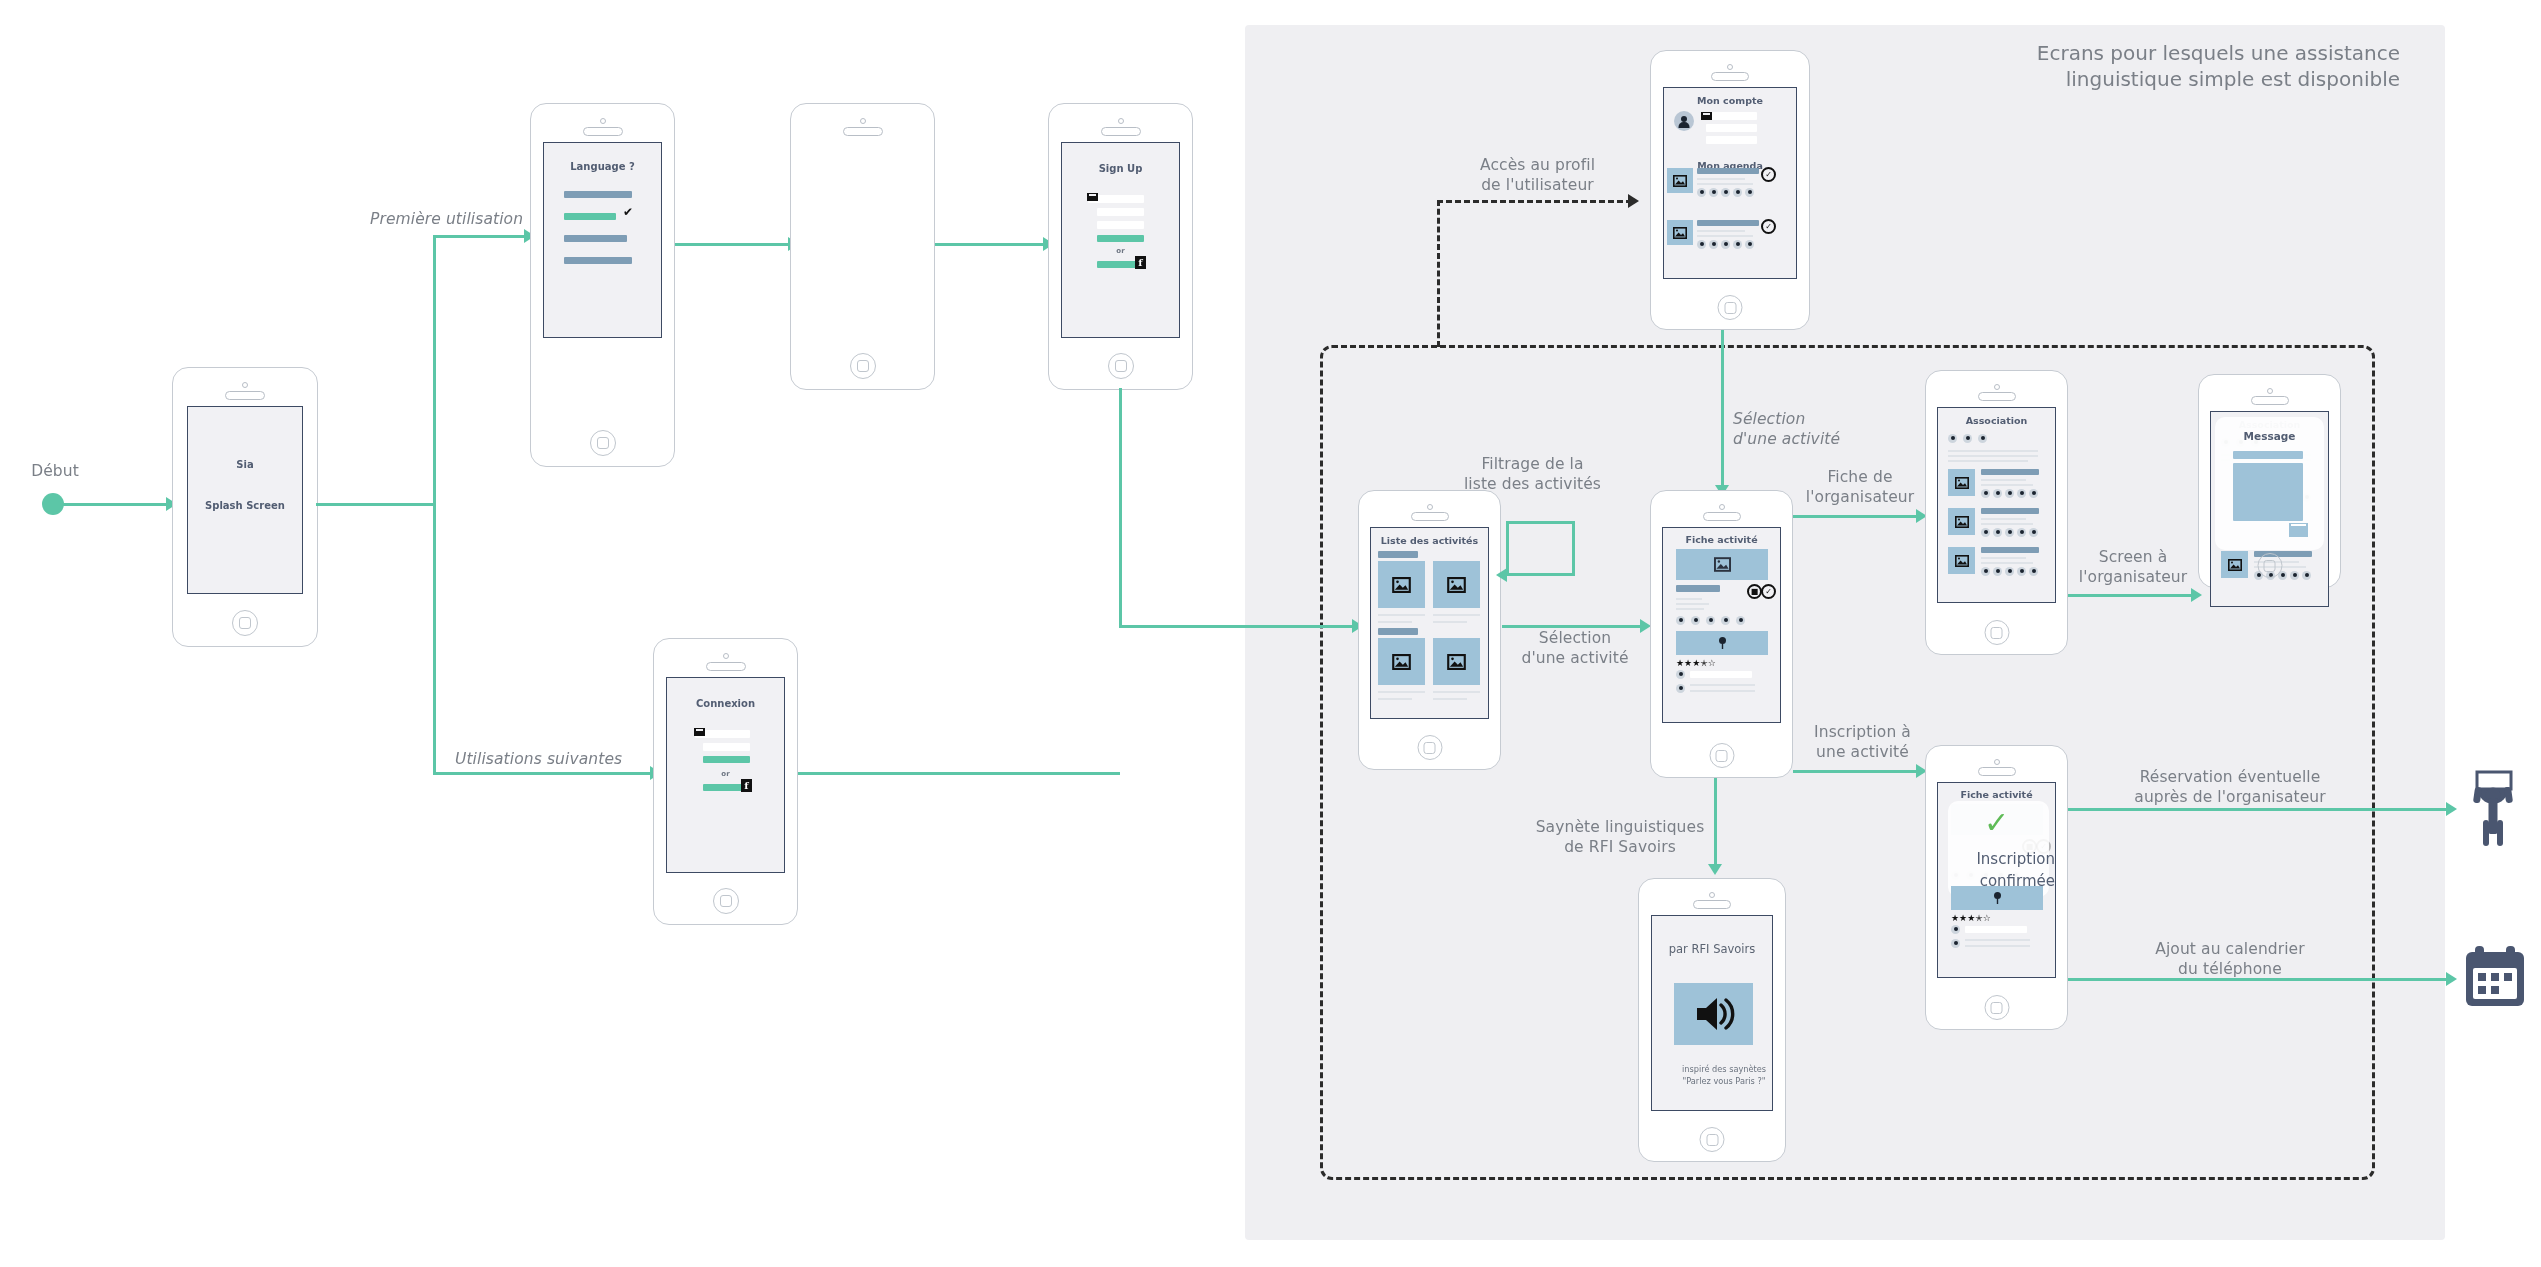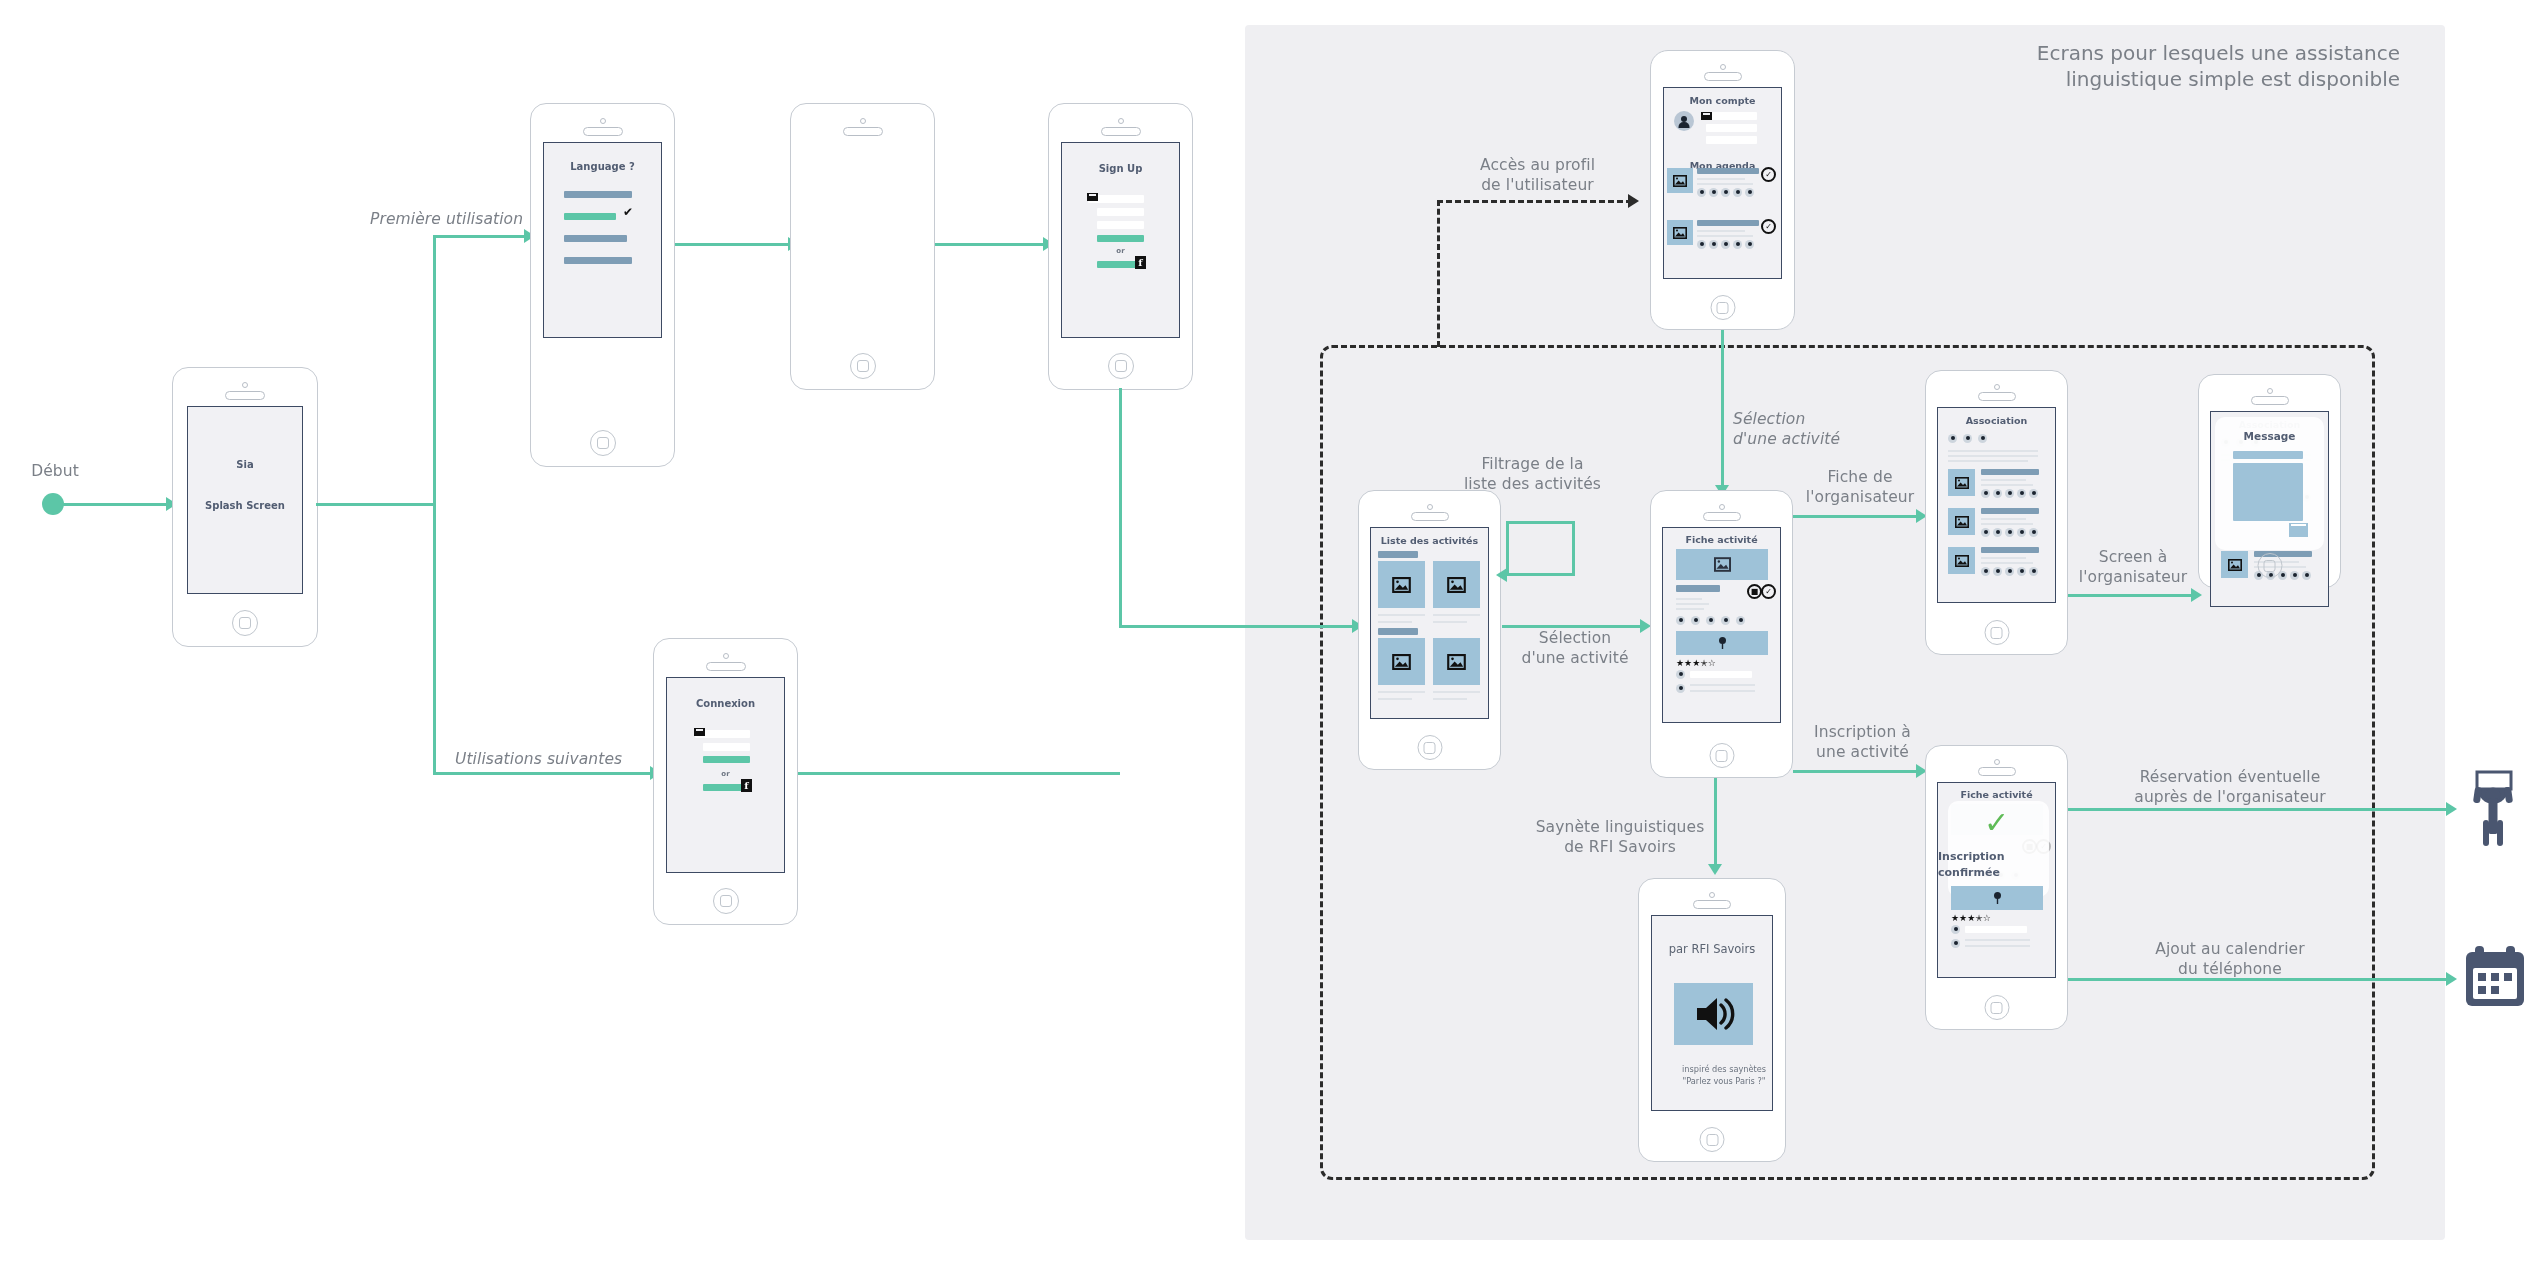--- a/index.html
+++ b/index.html
@@ -164,21 +164,21 @@
       <div class="bar b-grn" style="left:36px;top:106px;width:47px;height:7px;"></div>
       <div class="fb" style="left:74px;top:101px;width:11px;height:13px;font-size:10px;">f</div>
     </div>
     <div class="home" style="bottom:10px;width:24px;height:24px;">
       <i style="width:10px;height:10px;"></i>
     </div>
   </div>
 
   <div class="line-h" style="left:798px;top:772px;width:322px;"></div>
 
-  <div class="phone" style="left:1650px;top:50px;width:145px;height:280px;border-radius:18px;">
+  <div class="phone" style="left:1650px;top:50px;width:160px;height:280px;">
     <div class="cam" style="top:13px;"></div>
     <div class="spk" style="top:21px;width:36px;height:7px;"></div>
     <div class="screen" style="left:12px;top:36px;right:12px;height:192px;">
       <div class="sc-title" style="font-size:9.5px;margin-top:7px;">Mon compte</div>
 
       <div style="position:absolute;left:10px;top:23px;width:20px;height:20px;border-radius:50%;background:#b9c6d4;display:flex;align-items:center;justify-content:center;">
         <span style="display:block;width:6px;height:6px;border-radius:50%;background:#1b2430;position:relative;top:-2px;"></span>
         <span style="position:absolute;bottom:3px;left:50%;transform:translateX(-50%);width:11px;height:6px;border-radius:5px 5px 0 0;background:#1b2430;"></span>
       </div>
       <div style="position:absolute;left:37px;top:24px;width:11px;height:8px;background:#111;"></div>
@@ -635,21 +635,21 @@
         <span class="p">
             <b></b>
           </span>
         <span class="p">
             <b></b>
           </span>
       </div>
 
       <div class="overlay-card" style="left:10px;top:18px;right:6px;height:96px;"></div>
       <div style="position:absolute;left:0;right:0;top:25px;text-align:center;font-size:30px;color:#5fbb57;font-weight:bold;line-height:1;">✓</div>
-      <div style="position:absolute;left:0;right:0;top:66px;text-align:left;font-size:11px;color:#525d72;font-weight:bold;line-height:1.45;white-space:pre-line;">Inscription
+      <div style="position:absolute;left:0;right:0;top:66px;text-align:right;font-size:15px;color:#525d72;font-weight:normal;line-height:1.45;white-space:pre-line;">Inscription
 confirmée</div>
 
       <div class="img-ph" style="left:13px;top:103px;width:92px;height:24px;">
         <svg width="7" height="13" viewBox="0 0 7 13">
             <circle cx="3.5" cy="3.5" r="3.5" fill="#1b2430"></circle>
             <rect x="2.8" y="3" width="1.4" height="9" fill="#1b2430"></rect>
           </svg>
       </div>
       <div class="stars" style="left:13px;top:131px;">★★★✭☆</div>
       <div class="people" style="left:13px;top:142px;">

